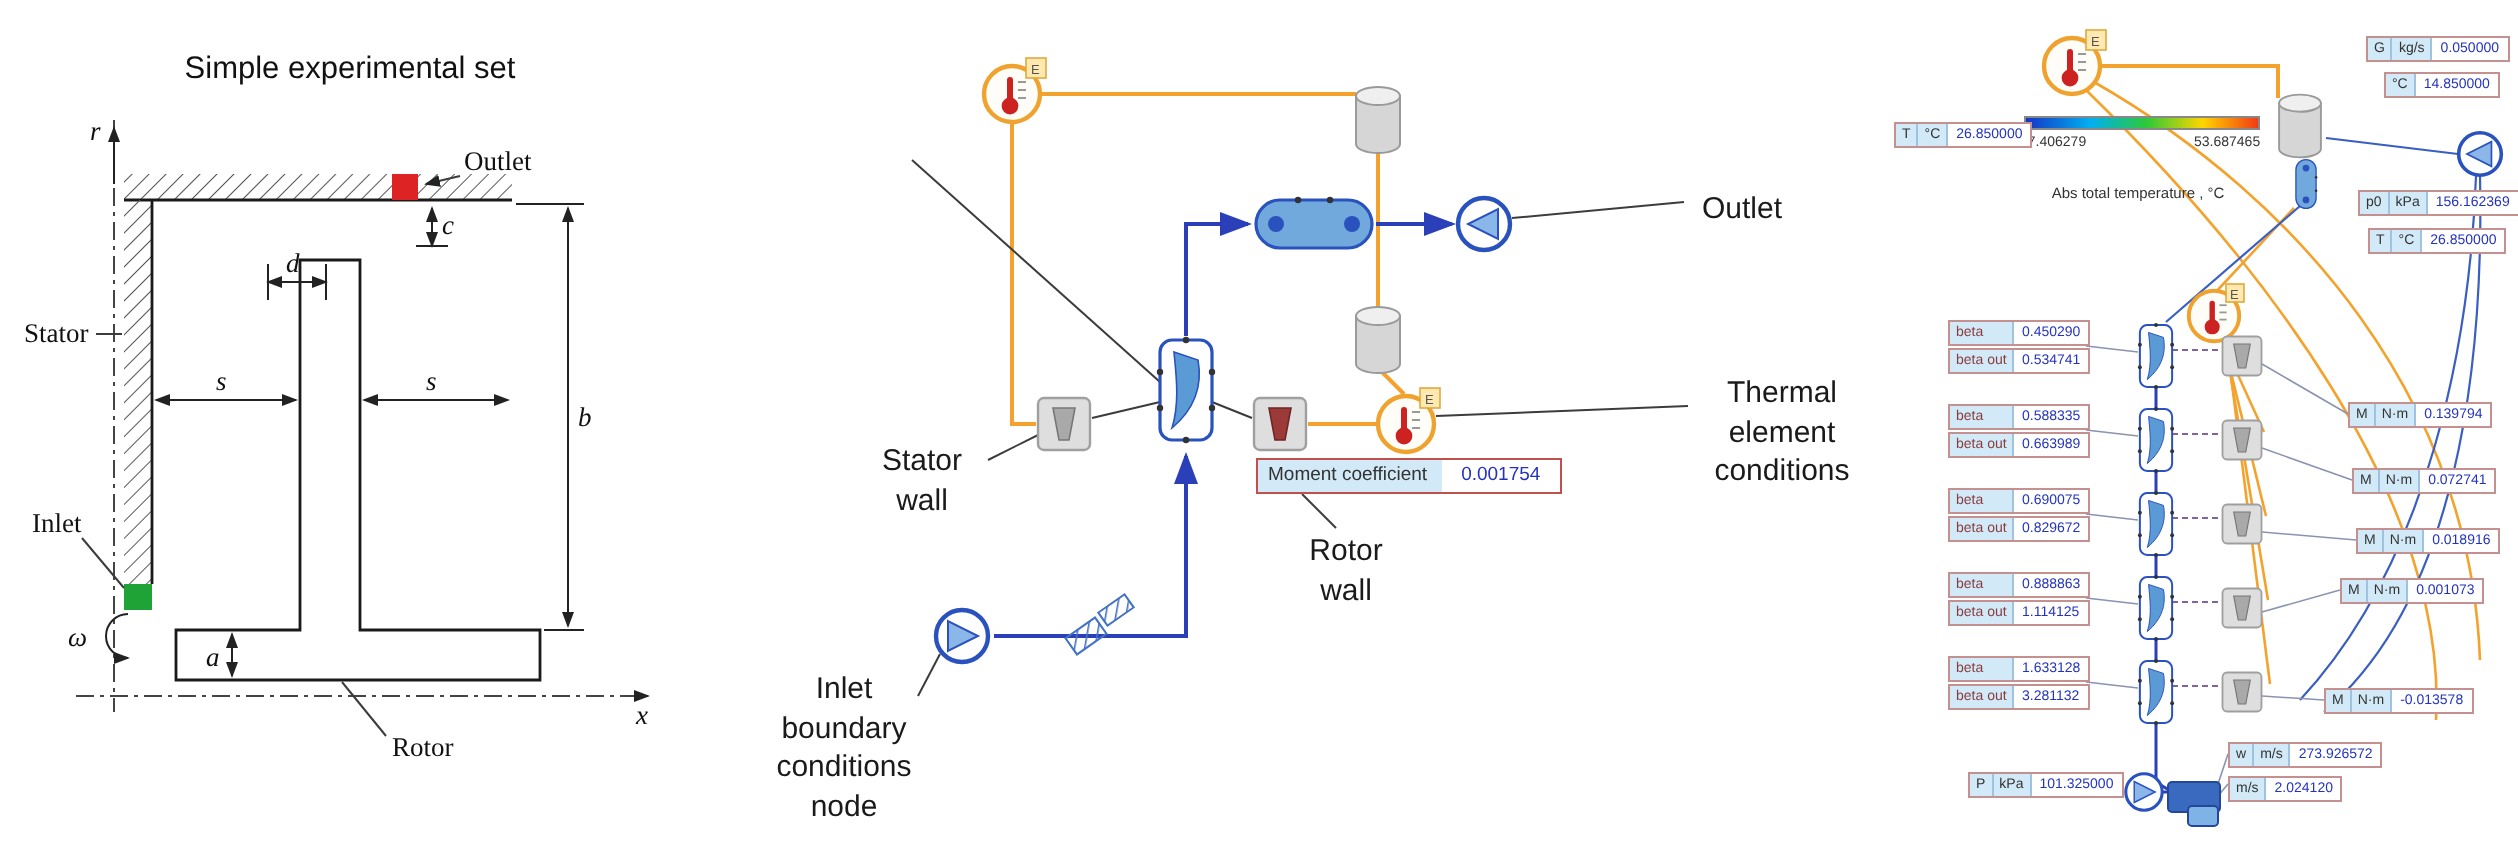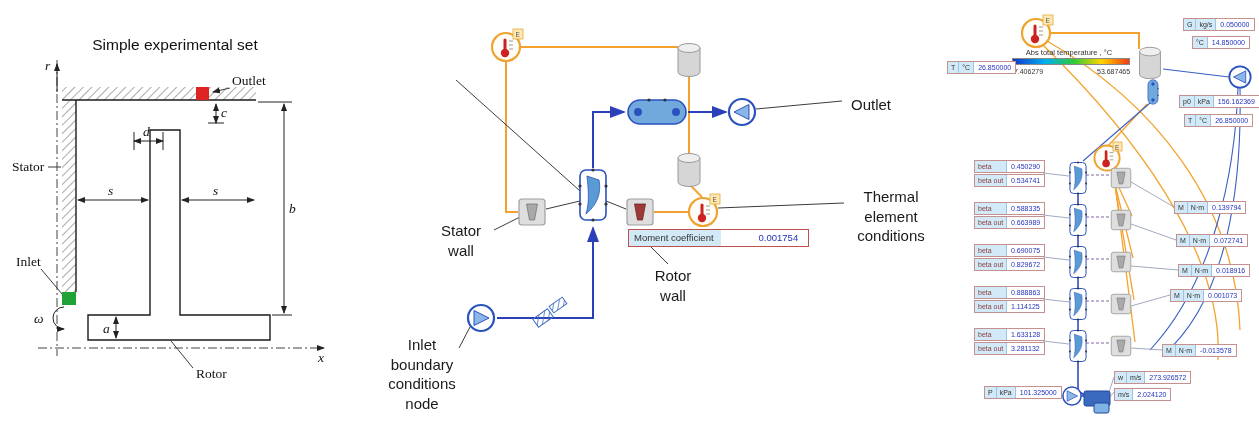--- a/index.html
+++ b/index.html
@@ -17,40 +17,40 @@
   .ln-p  { stroke:#8064a2; stroke-width:1;   fill:none; stroke-dasharray:3 2; }
   .ln-t  { stroke:#8a93b0; stroke-width:0.8; fill:none; }
   .dd    { stroke:#444; stroke-width:1; fill:none; stroke-dasharray:9 3 2 3; }
   .dim   { stroke:#222; stroke-width:1; fill:none; }
   .sol   { stroke:#1a1a1a; stroke-width:1.4; fill:none; }
   text.st { font-family:"Liberation Serif", serif; font-size:13.5px; fill:#111; }
   text.sd { font-family:"Liberation Serif", serif; font-size:13.5px; font-style:italic; fill:#111; }
   text.etag { font-family:"Liberation Sans", sans-serif; font-size:6.5px; fill:#555; }
 
   
-  .title { position:absolute; font-size:15.5px; color:#111; text-align:center;margin-top:10px; }
+  .title { position:absolute; font-size:15.5px; color:#111; text-align:center; }
   .lbl { position:absolute; font-size:15px; color:#1a1a1a; text-align:center;
          white-space:pre-line; line-height:1.3; }
   .moment { position:absolute; display:flex; border:1px solid #c0504d; background:#fff;
             font-size:9.5px; line-height:1; align-items:stretch; }
   .moment .k { background:#d2e9f7; padding:3px 7px 3px 5px; color:#333; white-space:nowrap; }
   .moment .v { padding:3px 10px; color:#2433bd; white-space:nowrap; }
 
   
   .ro { position:absolute; display:flex; align-items:stretch; border:1px solid #c49090;
         background:#fff; font-size:7px; line-height:1; }
   .ro .k, .ro .u { background:#d2e9f7; border-right:1px solid #9ec3e0; padding:2px 3px;
                    color:#333; white-space:nowrap; }
   .ro .v { padding:2px 4px; color:#2433bd; white-space:nowrap; }
   .rg { position:absolute; font-size:7px; line-height:1; }
   .rg .row { display:flex; border:1px solid #c49090; background:#fff; margin-bottom:1px; align-items:stretch; }
   .rg .k { background:#d2e9f7; border-right:1px solid #9ec3e0; padding:2px 3px;
            color:#8a3d3d; width:32px; white-space:nowrap; }
   .rg .v { padding:2px 4px; color:#2433bd; white-space:nowrap; }
-  .cb-title { position:absolute; font-size:7.5px; color:#333; text-align:center; white-space:nowrap; }
+  .cb-title { position:absolute; font-size:7.5px; color:#333; text-align:center; white-space:nowrap;margin-top:44px; }
   .cb-bar { position:absolute; border:1px solid #888; }
   .cb-val { position:absolute; font-size:7px; color:#333; white-space:nowrap; }
 </style>
 </head>
 <body>
 
 <div id="root">
 
 <svg class="layer" width="1259" height="424" viewBox="0 0 1259 424">
   <defs>
@@ -304,21 +304,21 @@
 <div class="lbl" style="left:845px;top:187px;width:92px;">Thermal
 element
 conditions</div>
 <div class="lbl" style="left:645px;top:266px;width:56px;">Rotor
 wall</div>
 <div class="lbl" style="left:378px;top:335px;width:88px;">Inlet
 boundary
 conditions
 node</div>
 
-<div class="moment" style="left:628px;top:229px;gap:28px;">
+<div class="moment" style="left:628px;top:229px;">
   <span class="k">Moment coefficient</span>
   <span class="v">0.001754</span>
 </div>
 
 <div class="cb-title" style="left:1003px;top:48px;width:132px;">Abs total temperature , °C</div>
 <div class="cb-bar" style="left:1012px;top:58px;width:118px;height:7px;background:linear-gradient(90deg,#1535c8,#00b0f0 28%,#2dc937 52%,#ffd500 76%,#f23b14);"></div>
 <div class="cb-val" style="left:1010px;top:68px;">27.406279</div>
 <div class="cb-val" style="left:1097px;top:68px;">53.687465</div>
 
 <div class="ro" style="left:947px;top:61px;">

